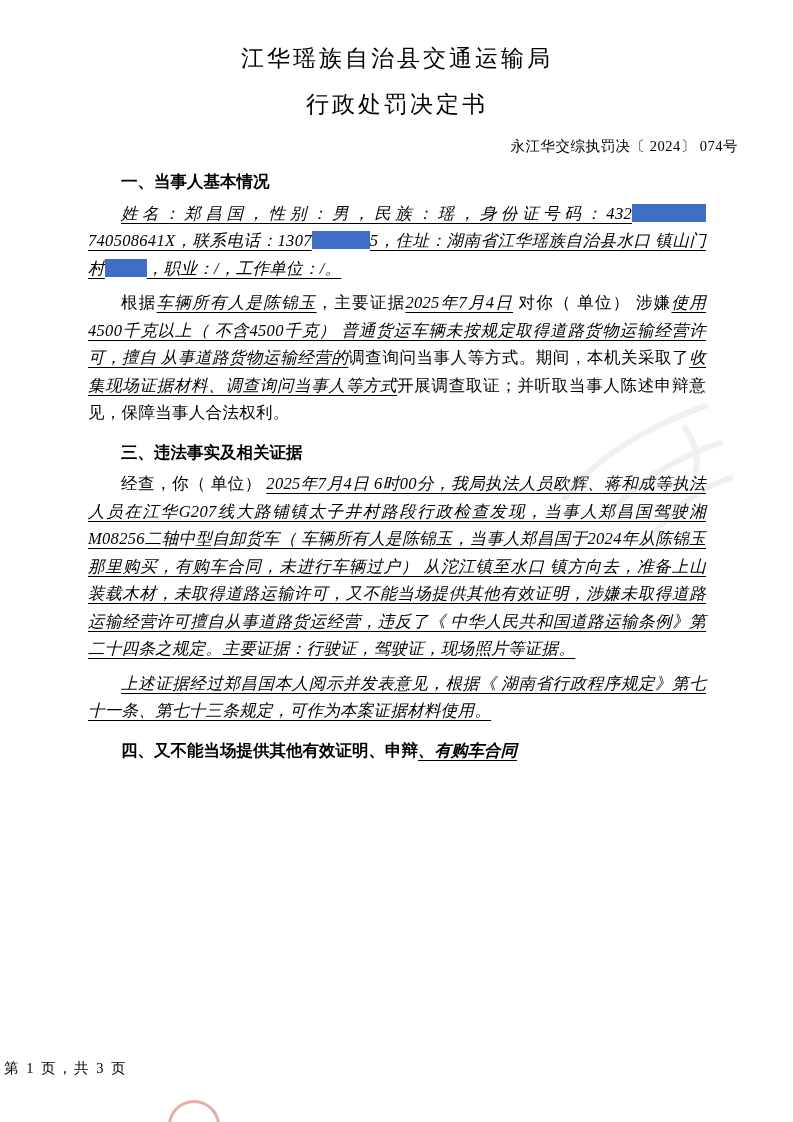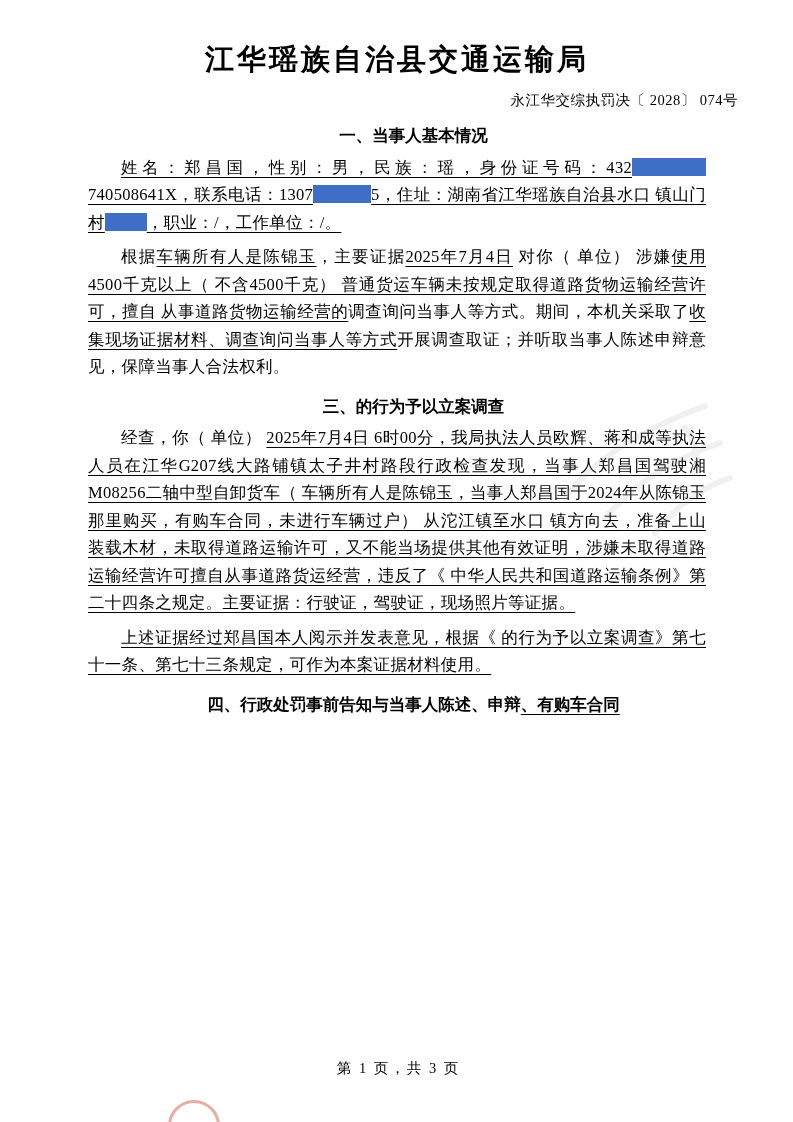--- a/index.html
+++ b/index.html
@@ -10,79 +10,80 @@
     overflow: hidden;
     font-family: "Liberation Serif", "DejaVu Serif", serif;
     color: #000;
   }
   .page {
     position: absolute; inset: 0;
     padding: 36px 87px 0 88px;
     box-sizing: border-box;
   }
   .title {
-    font-size: 29px; font-weight: bold;
+    font-size: 23px; font-weight: normal;
     text-align: center; line-height: 46px;
     letter-spacing: 3px;
   }
   .doc-number {
     text-align: right; font-size: 14.5px; line-height: 20px;
     margin-top: 8px; margin-right: -32px;
     letter-spacing: 0.5px;
   }
   .heading {
     font-size: 16.5px; font-weight: bold;
     line-height: 27.5px; margin: 12px 0 4px;
     text-indent: 33px;
-    text-align: center;
   }
   .para {
     font-size: 16.5px; line-height: 27.5px;
     margin: 0 0 7px; text-indent: 33px;
     text-align: justify; letter-spacing: 0.3px;
   }
   .u {
     text-decoration: underline;
     text-underline-offset: 4px;
     text-decoration-thickness: 1px;
+    font-style: italic;
   }
   .redact {
     display: inline-block; height: 18px;
     vertical-align: -3px;
   }
   .footer {
     position: absolute; left: 4px; right: 0; bottom: 44px;
-    text-align: center; font-size: 14.5px; letter-spacing: 2px;
+    text-align: left; font-size: 14.5px; letter-spacing: 2px;
   }
   .artifact { position: absolute; left: 535px; top: 388px; pointer-events: none; }
   .stamp-fragment {
     position: absolute; left: 168px; top: 1100px;
     width: 46px; height: 46px;
     border: 3px solid rgba(198, 60, 45, 0.42);
     border-radius: 50%;
   }
 </style>
 </head>
 <body>
 
 <div class="page">
 
   <div class="title">江华瑶族自治县交通运输局</div>
 
+  <div class="title">行政处罚决定书</div>
 
-  <div class="doc-number">永江华交综执罚决〔 2028〕 074号</div>
+  <div class="doc-number">永江华交综执罚决〔 2024〕 074号</div>
 
   <div class="body-content">
       <p class="heading"><span>一、当事人基本情况</span></p>
       <p class="para"><span class="u">姓名：郑昌国，性别：男，民族：瑶，身份证号码：432</span><span class="redact" style="width: 74px; background: rgb(62, 110, 197);"></span><span class="u">740508641X，联系电话：1307</span><span class="redact" style="width: 58px; background: rgb(62, 110, 197);"></span><span class="u">5，住址：湖南省江华瑶族自治县水口 镇山门村</span><span class="redact" style="width: 42px; background: rgb(62, 110, 197);"></span><span class="u">，职业：/，工作单位：/。</span></p>
       <p class="para"><span>根据</span><span class="u">车辆所有人是陈锦玉</span><span>，主要证据</span><span class="u">2025年7月4日</span><span> 对你（ 单位） 涉嫌</span><span class="u">使用4500千克以上（ 不含4500千克） 普通货运车辆未按规定取得道路货物运输经营许可，擅自 从事道路货物运输经营的</span><span>调查询问当事人等方式。期间，本机关采取了</span><span class="u">收集现场证据材料、调查询问当事人等方式</span><span>开展调查取证；并听取当事人陈述申辩意见，保障当事人合法权利。</span></p>
-      <p class="heading"><span>三、的行为予以立案调查</span></p>
+      <p class="heading"><span>三、违法事实及相关证据</span></p>
       <p class="para"><span>经查，你（ 单位） </span><span class="u">2025年7月4日 6时00分，我局执法人员欧辉、蒋和成等执法人员在江华G207线大路铺镇太子井村路段行政检查发现，当事人郑昌国驾驶湘M08256二轴中型自卸货车（ 车辆所有人是陈锦玉，当事人郑昌国于2024年从陈锦玉那里购买，有购车合同，未进行车辆过户） 从沱江镇至水口 镇方向去，准备上山 装载木材，未取得道路运输许可，又不能当场提供其他有效证明，涉嫌未取得道路运输经营许可擅自从事道路货运经营，违反了《 中华人民共和国道路运输条例》第二十四条之规定。主要证据：行驶证，驾驶证，现场照片等证据。</span></p>
-      <p class="para"><span class="u">上述证据经过郑昌国本人阅示并发表意见，根据《 的行为予以立案调查》第七十一条、第七十三条规定，可作为本案证据材料使用。</span></p>
-      <p class="heading"><span>四、行政处罚事前告知与当事人陈述、申辩</span><span class="u">、有购车合同</span></p>
+      <p class="para"><span class="u">上述证据经过郑昌国本人阅示并发表意见，根据《 湖南省行政程序规定》第七十一条、第七十三条规定，可作为本案证据材料使用。</span></p>
+      <p class="heading"><span>四、又不能当场提供其他有效证明、申辩</span><span class="u">、有购车合同</span></p>
     </div>
 
   <svg class="artifact" width="210" height="160" viewBox="0 0 210 160">
     <g fill="none" stroke="#9a9a9a" stroke-width="6" opacity="0.14" stroke-linecap="round">
       <path d="M30 110 C 60 70, 110 40, 170 18"></path>
       <path d="M70 130 C 100 95, 140 70, 185 55"></path>
       <path d="M120 145 C 140 120, 165 100, 195 90"></path>
       <path d="M150 40 C 160 55, 165 70, 160 85"></path>
     </g>
   </svg>

